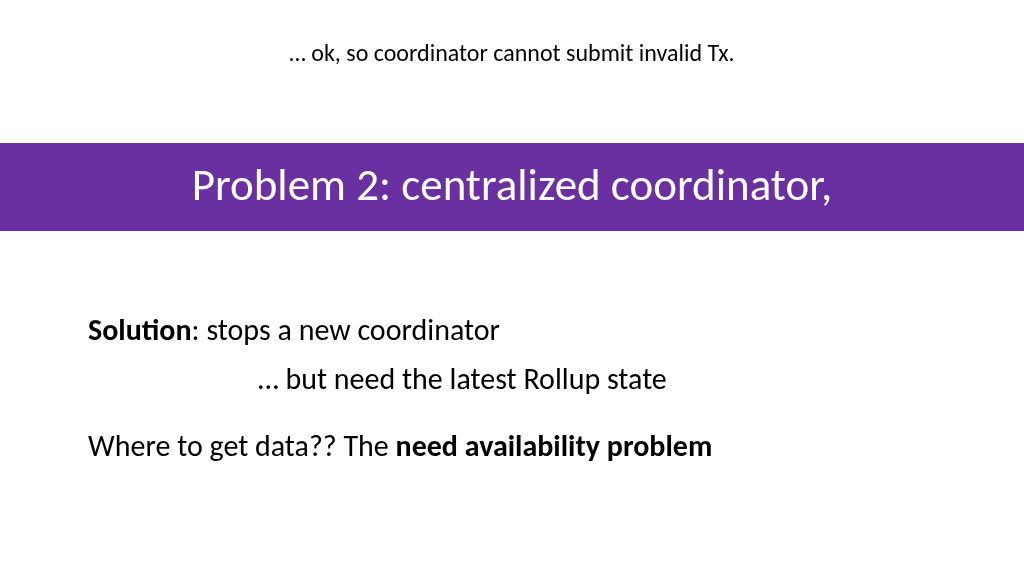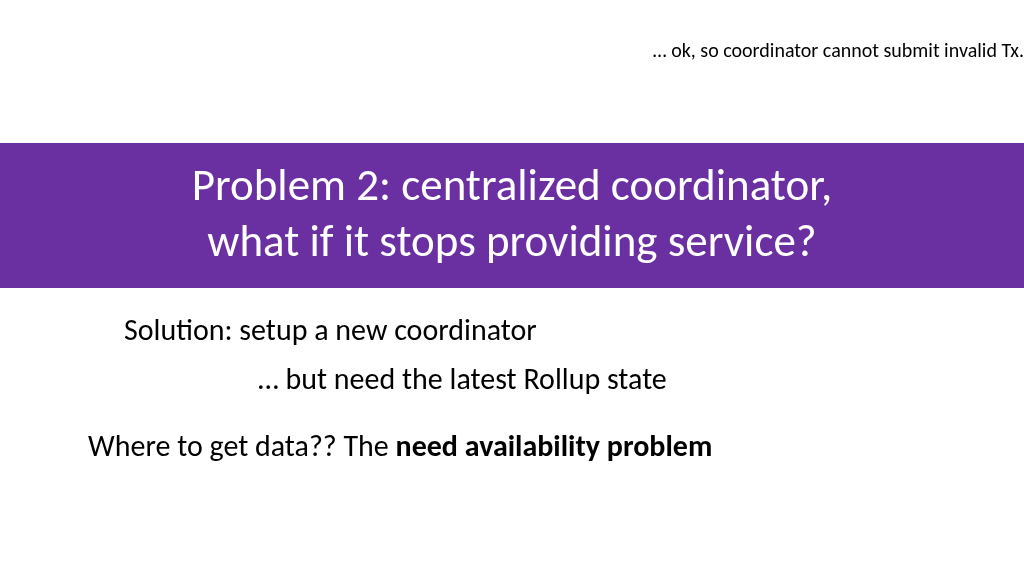--- a/index.html
+++ b/index.html
@@ -13,22 +13,22 @@
       background: white;
       font-family: Calibri, 'Segoe UI', Arial, sans-serif;
       position: relative;
       overflow: hidden;
     }
     .top-text {
       position: absolute;
       top: 38px;
       left: 0;
       right: 0;
-      text-align: right;
-      font-size: 20px;
+      text-align: center;
+      font-size: 24px;
       color: #000;
     }
     .problem-banner {
       position: absolute;
       top: 143px;
       left: 0;
       right: 0;
       background: #6a2fa0;
       color: #fff;
       text-align: center;
@@ -42,48 +42,46 @@
       left: 88px;
       right: 60px;
       font-size: 30px;
       color: #000;
       line-height: 1.3;
     }
     .solution-line {
       margin-bottom: 10px;
     }
     .solution-label {
-      font-weight: normal;
-      margin-left: 36px;
+      font-weight: bold;
     }
     .indent-line {
       padding-left: 170px;
       margin-bottom: 28px;
     }
     .where-line {
     }
     .bold {
       font-weight: bold;
     }
   </style>
 </head>
 <body>
 
 <div class="top-text">
   <span>… ok, so coordinator cannot submit invalid Tx.</span>
 </div>
 
 <div class="problem-banner">
   <div>Problem 2: centralized coordinator,</div>
-  <div>what if it stops providing service?</div>
 </div>
 
 <div class="body-content">
   <div class="solution-line">
-    <span class="solution-label">Solution</span><span>:  setup a new coordinator</span>
+    <span class="solution-label">Solution</span><span>:  stops a new coordinator</span>
   </div>
   <div class="indent-line">
     <span>… but need the latest Rollup state</span>
   </div>
   <div class="where-line">
     <span>Where to get data??   The </span><span class="bold">need availability problem</span>
   </div>
 </div>
 
 </body></html>

